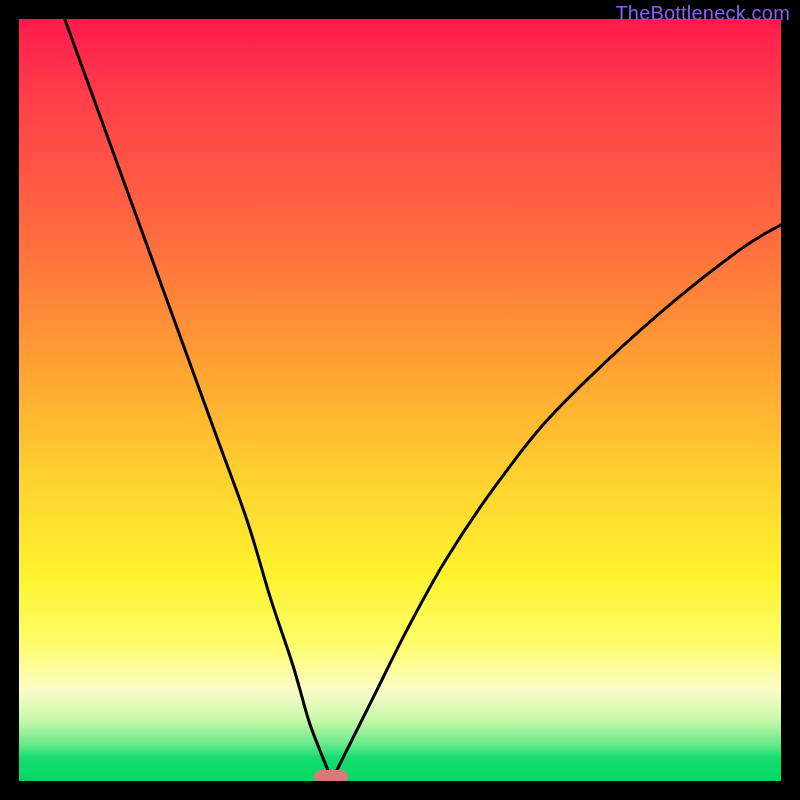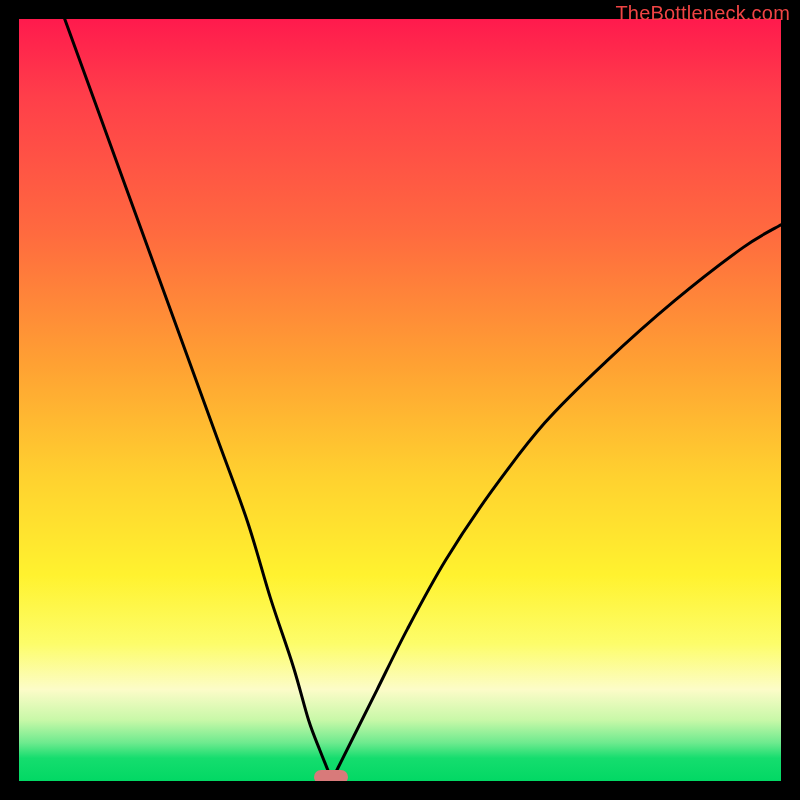--- a/index.html
+++ b/index.html
@@ -49,21 +49,21 @@
     width: 34px;
     height: 14px;
     border-radius: 7px;
     background: #d87a7a;
     transform: translate(-50%, -50%);
   }
   .watermark {
     position: absolute;
     top: 2px;
     right: 10px;
-    color: #ef4444;
+    color: #8b5cf6;
     font-size: 20px;
     font-weight: 500;
     letter-spacing: 0.2px;
   }
 </style>
 </head>
 <body>
 
 <div class="frame">
   <div class="gradient"></div>

